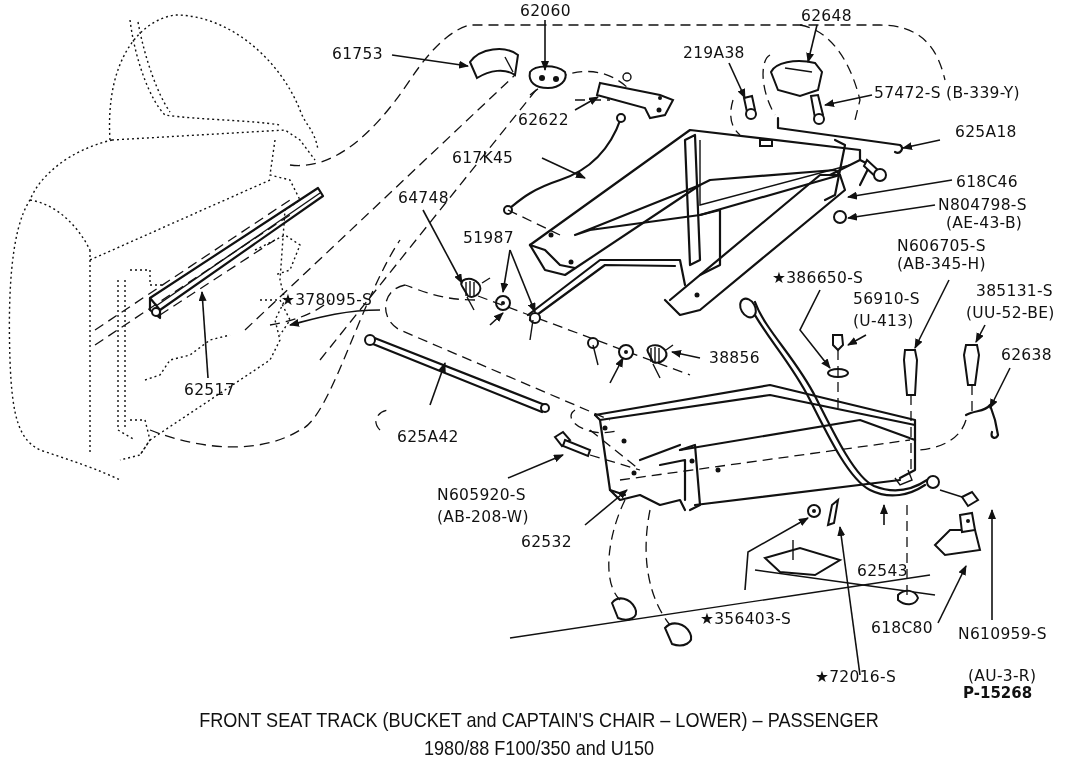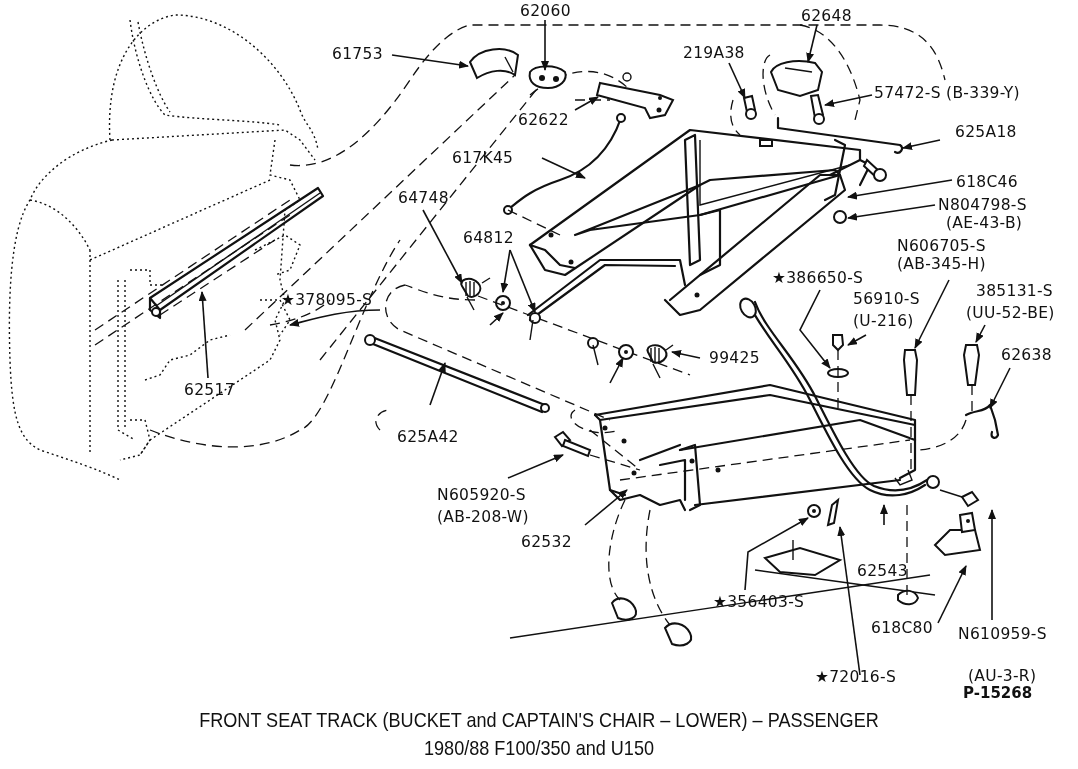--- a/index.html
+++ b/index.html
@@ -284,46 +284,46 @@
 <div class="lbl" style="left:801px;top:7px;">62648</div>
 <div class="lbl" style="left:874px;top:84px;">57472-S (B-339-Y)</div>
 <div class="lbl" style="left:943px;top:123px;margin-left:12px;">625A18</div>
 <div class="lbl" style="left:452px;top:149px;">617K45</div>
 <div class="lbl" style="left:956px;top:173px;">618C46</div>
 <div class="lbl" style="left:938px;top:196px;">
   <span class="sub">N804798-S</span>
   <span class="sub" style="padding-left:8px;">(AE-43-B)</span>
 </div>
 <div class="lbl" style="left:398px;top:189px;">64748</div>
-<div class="lbl" style="left:463px;top:229px;">64812</div>
+<div class="lbl" style="left:463px;top:229px;">51987</div>
 <div class="lbl" style="left:897px;top:237px;">
   <span class="sub">N606705-S</span>
   <span class="sub">(AB-345-H)</span>
 </div>
 <div class="lbl" style="left:772px;top:269px;">★386650-S</div>
 <div class="lbl" style="left:853px;top:290px;">
   <span class="sub">56910-S</span>
-  <span class="sub" style="margin-top:4px;">(U-216)</span>
+  <span class="sub" style="margin-top:4px;">(U-413)</span>
 </div>
 <div class="lbl" style="left:966px;top:282px;">
   <span class="sub" style="padding-left:10px;">385131-S</span>
   <span class="sub" style="margin-top:4px;">(UU-52-BE)</span>
 </div>
 <div class="lbl" style="left:281px;top:291px;">★378095-S</div>
 <div class="lbl" style="left:1001px;top:346px;text-align:center;">62638</div>
-<div class="lbl" style="left:709px;top:349px;">99425</div>
+<div class="lbl" style="left:709px;top:349px;">38856</div>
 <div class="lbl" style="left:184px;top:381px;">62517</div>
 <div class="lbl" style="left:397px;top:428px;">625A42</div>
 <div class="lbl" style="left:437px;top:486px;">
   <span class="sub">N605920-S</span>
   <span class="sub" style="margin-top:4px;">(AB-208-W)</span>
 </div>
 <div class="lbl" style="left:521px;top:533px;">62532</div>
 <div class="lbl" style="left:857px;top:562px;">62543</div>
-<div class="lbl" style="left:700px;top:593px;margin-left:13px;">★356403-S</div>
+<div class="lbl" style="left:700px;top:610px;">★356403-S</div>
 <div class="lbl" style="left:871px;top:619px;">618C80</div>
 <div class="lbl" style="left:958px;top:625px;">
   <span class="sub">N610959-S</span>
   <span class="sub" style="margin-top:24px;padding-left:10px;">(AU-3-R)</span>
 </div>
 <div class="lbl" style="left:815px;top:668px;">★72016-S</div>
 
 <div class="ref" style="left:963px;top:684px;">P-15268</div>
 
 <div class="caption" style="top:708px;">FRONT SEAT TRACK (BUCKET and CAPTAIN'S CHAIR – LOWER) – PASSENGER</div>

